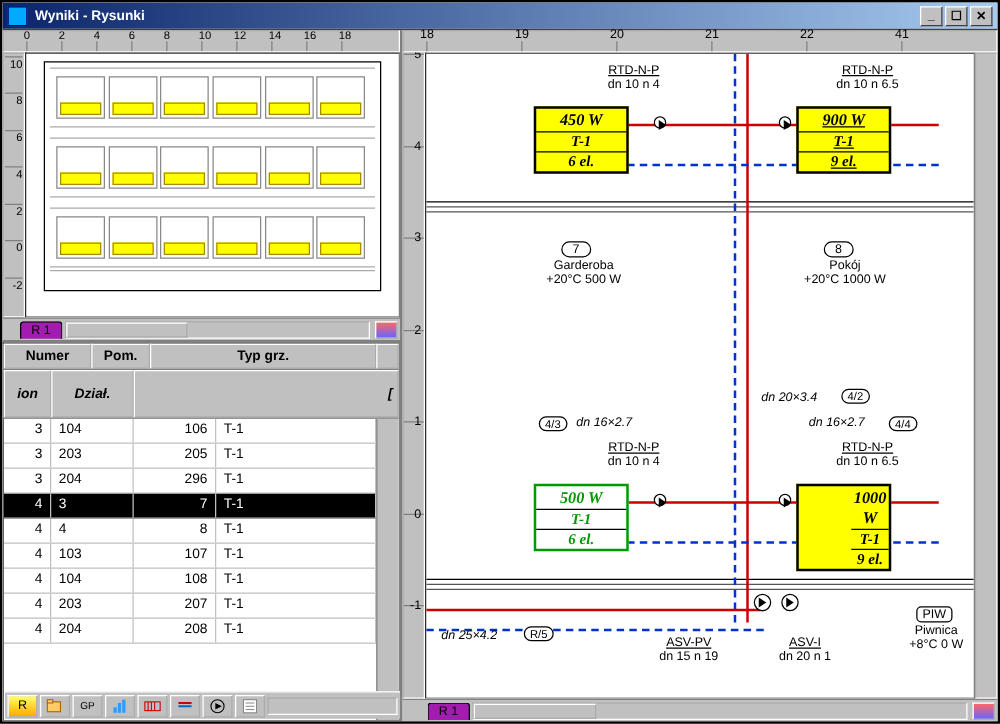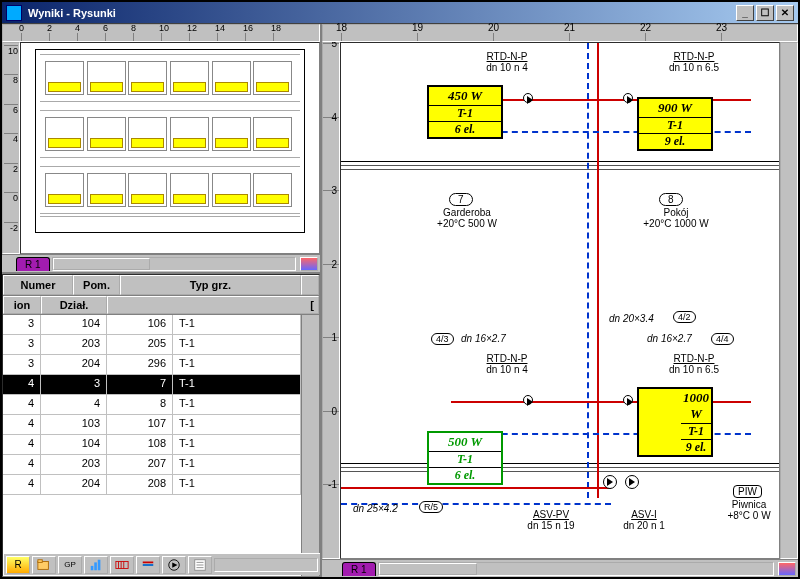--- a/index.html
+++ b/index.html
@@ -35,27 +35,27 @@
   .ov-scroll { flex:1; height:14px; background:#c0c0c0; border:1px inset #fff; margin:0 2px; position:relative; }
   .ov-thumb { position:absolute; left:0; width:40%; top:0; bottom:0; background:#c0c0c0; border:1px outset #fff; }
   .palette-btn { width:18px; height:14px; background:linear-gradient(#f66,#66f); border:1px outset #fff; margin:0 2px; }
 
   
   .tablepane { flex:1; display:flex; flex-direction:column; background:#fff; border:1px inset #808080; }
   .thead { display:flex; background:#c0c0c0; border-bottom:1px solid #808080; }
   .th { border:1px outset #fff; padding:3px 4px; font-weight:bold; text-align:center; }
   .th.c1{width:70px} .th.c2{width:47px} .th.c3{flex:1} .th.sc{width:18px;}
   .thead2 { display:flex; background:#c0c0c0; border-bottom:1px solid #808080; }
-  .th2 { border:1px outset #fff; padding:2px 4px; font-weight:bold; }
+  .th2 { border:1px outset #fff; padding:12px 4px; font-weight:bold;font-style:italic; }
   .th2.cA{width:38px;text-align:center;} .th2.cB{width:66px;text-align:center;} .th2.cC{flex:1}
   .tbody { flex:1; overflow:hidden; }
   .tr { display:flex; height:20px; border-bottom:1px solid #c0c0c0; }
   .tr.sel { background:#000; color:#fff; }
   .td { padding:2px 6px; border-right:1px solid #c0c0c0; }
-  .td.a{width:38px;text-align:right;} .td.b{width:66px;text-align:right;} .td.c{width:66px;text-align:right;} .td.d{flex:1;padding-left:6px;}
+  .td.a{width:38px;text-align:right;} .td.b{width:66px;text-align:left;} .td.c{width:66px;text-align:right;} .td.d{flex:1;padding-left:6px;}
   .table-vscroll{ width:18px; background:#c0c0c0; border-left:1px solid #808080; }
   .tablewrap{ display:flex; flex:1; overflow:hidden;}
 
   .bottombar { height:22px; background:#c0c0c0; border-top:1px solid #fff; display:flex; align-items:center; padding:0 2px; gap:2px;}
   .bb-btn { width:24px; height:18px; border:1px outset #fff; background:#c0c0c0; display:flex; align-items:center; justify-content:center; font-size:10px; }
   .bb-btn.y{ background:linear-gradient(#ff6,#fa0);} 
   .bb-btn svg{ width:14px;height:14px; }
   .bottom-scroll{ flex:1; height:14px; background:#c0c0c0; border:1px inset #fff; position:relative; }
 
   
@@ -74,21 +74,21 @@
   .hline{ position:absolute; left:0; right:0; height:1px; background:#555;}
   .hline2{ position:absolute; left:0; right:0; height:1px; background:#000;}
   .vred{ position:absolute; width:2px; background:#c00;}
   .vblue{ position:absolute; width:0; border-left:2px dashed #03c;}
   .hred{ position:absolute; height:2px; background:#c00;}
   .hblue{ position:absolute; height:0; border-top:2px dashed #03c;}
   .radiator{ position:absolute; width:76px; border:2px solid #000; background:#ff0; text-align:center; font-style:italic; font-family: 'Times New Roman', serif; font-weight:bold; padding:0; }
   .radiator .rw{ border-bottom:1px solid #000; font-size:13px; padding:1px 0; }
   .radiator .rt{ border-bottom:1px solid #000; font-size:12px; }
   .radiator .re{ font-size:12px; }
-  .radiator.green{ background:#fff; border-color:#090; color:#090;margin-top:44px;}
+  .radiator.green{ background:#fff; border-color:#090; color:#090;}
   .lbl{ position:absolute; font-size:10px; text-align:center; white-space:nowrap; }
   .lbl u{ text-decoration:underline; }
   .room-bubble{ position:absolute; border:1px solid #000; border-radius:8px; padding:0px 8px; font-size:10px; background:#fff;}
   .node-lbl{ position:absolute; border:1px solid #000; border-radius:7px; font-size:9px; padding:0 4px; background:#fff;}
   .pump{ position:absolute; width:14px;height:14px; border:1px solid #000; border-radius:50%; background:#fff;}
   .pump::after{ content:''; position:absolute; left:3px; top:2px; width:0;height:0;border-top:4px solid transparent;border-bottom:4px solid transparent;border-left:6px solid #000;}
 
   .draw-tabs { height:18px; display:flex; align-items:center; border-top:1px solid #808080; background:#c0c0c0;}
 
 </style>
@@ -314,21 +314,21 @@
         <span>
             <b>20</b>
           </span>
         <span>
             <b>21</b>
           </span>
         <span>
             <b>22</b>
           </span>
         <span>
-            <b>23</b>
+            <b>41</b>
           </span>
       </div>
     </div>
     <div class="draw-body" style="position:relative;">
       <div class="draw-ruler-v">
         <span>
             <b>5</b>
           </span>
         <span>
             <b>4</b>
@@ -371,21 +371,21 @@
         <div class="hblue" style="top:390px; left:110px; width:300px;"></div>
 
         <div class="hred" style="top:444px; left:0; width:270px;"></div>
         <div class="hblue" style="top:460px; left:0; width:270px;"></div>
 
         <div class="radiator" style="top:42px; left:86px;">
           <div class="rw">450 W</div>
           <div class="rt">T-1</div>
           <div class="re">6 el.</div>
         </div>
-        <div class="radiator" style="top:54px; left:296px;">
+        <div class="radiator" style="top:42px; left:296px;text-decoration:underline;">
           <div class="rw">900 W</div>
           <div class="rt">T-1</div>
           <div class="re">9 el.</div>
         </div>
 
         <div class="radiator green" style="top:344px; left:86px;">
           <div class="rw">500 W</div>
           <div class="rt">T-1</div>
           <div class="re">6 el.</div>
         </div>

